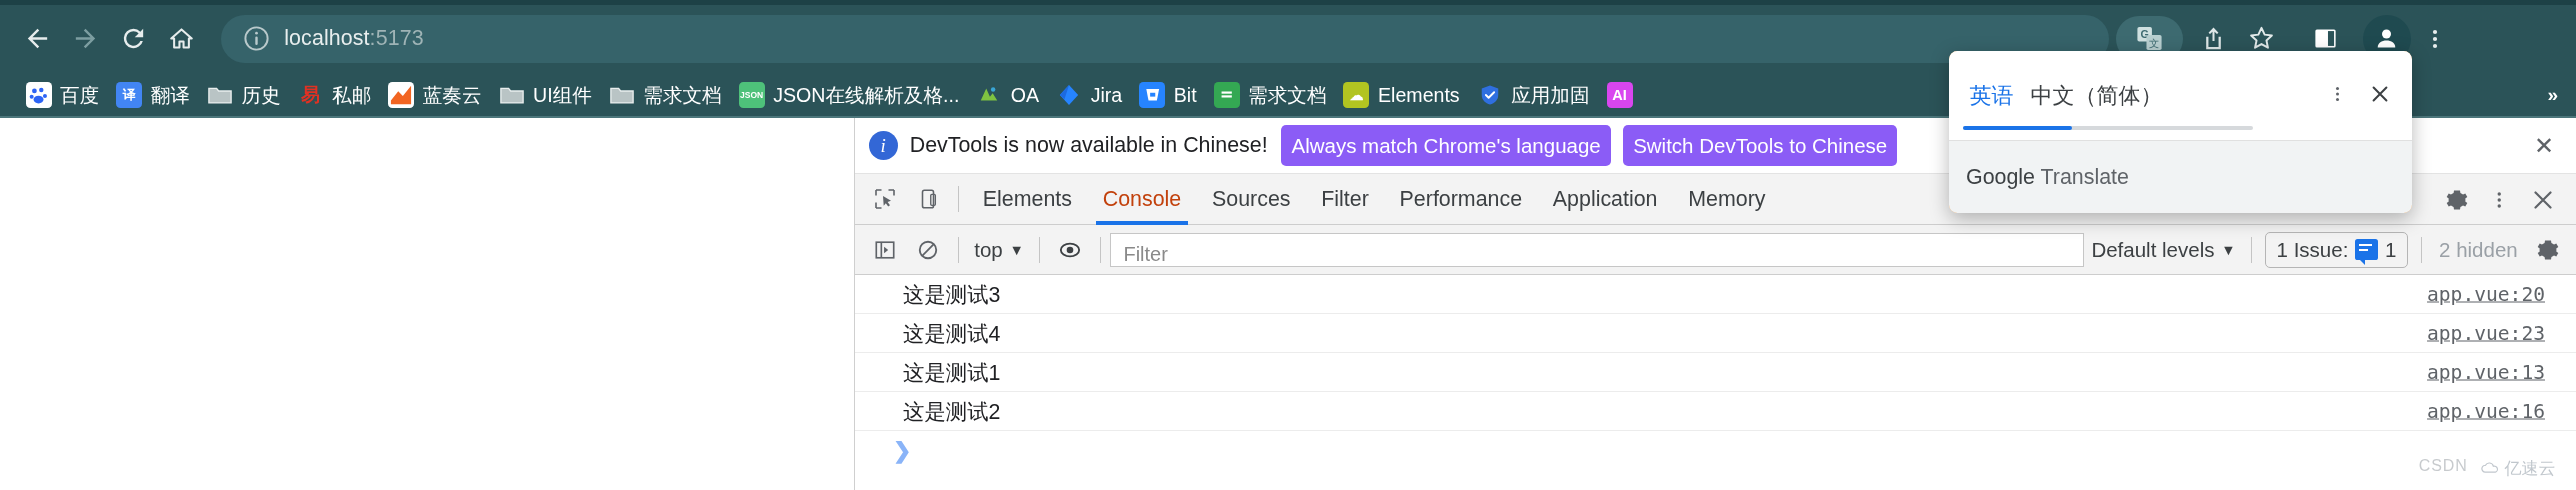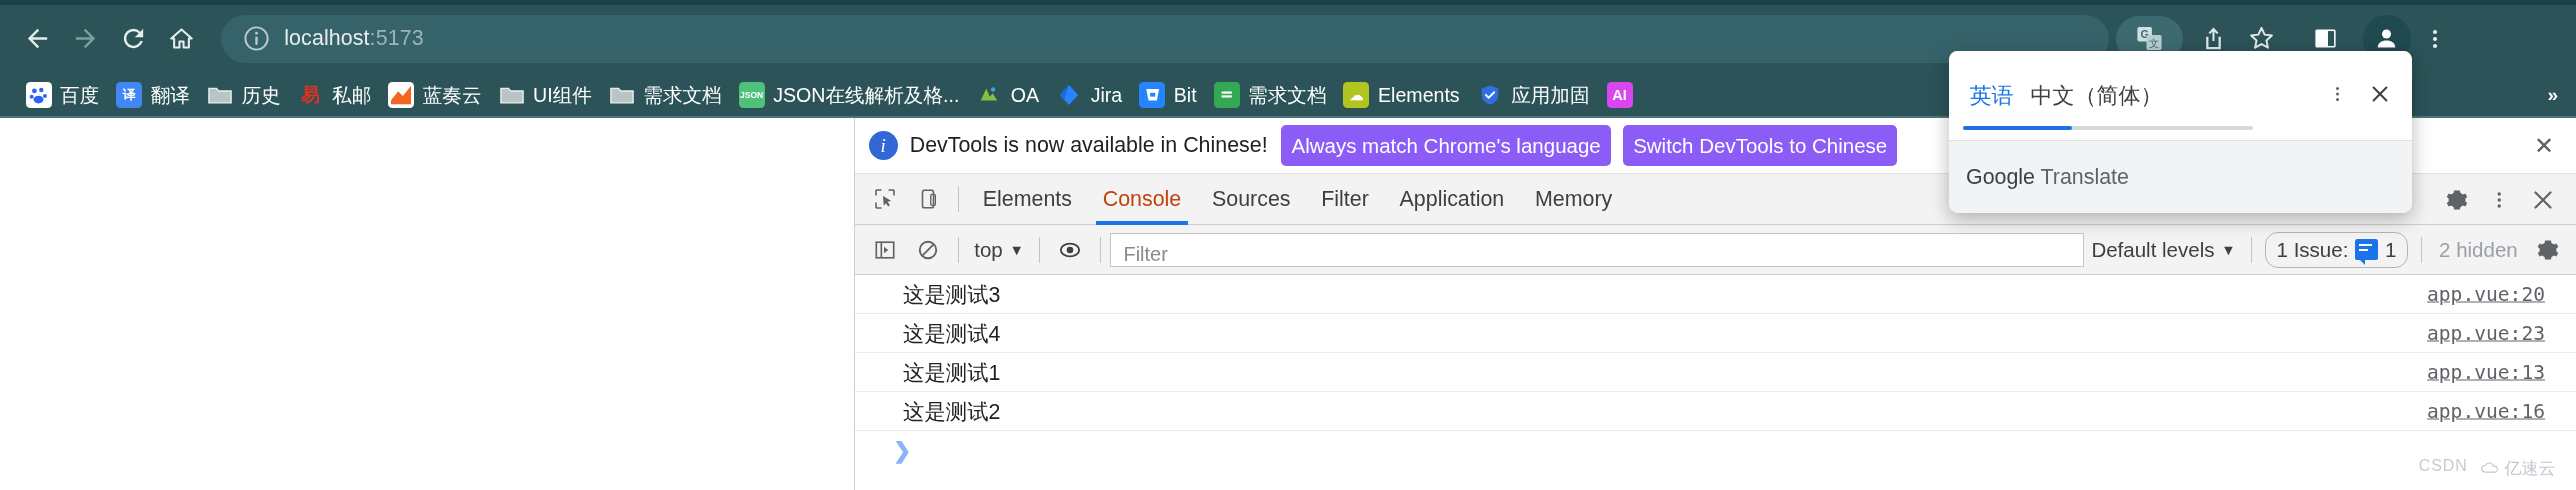--- a/index.html
+++ b/index.html
@@ -207,21 +207,21 @@
     margin: 0 1px;
     display: flex; align-items: flex-end;
     padding-left: 12px;
     font-size: 20px; color: #8a8a8a;
   }
   .dt-levels {
     font-size: 20.5px; color: #3c4043; display: flex; align-items: center;
     padding: 0 6.8px; white-space: nowrap; flex: none;
   }
   .dt-issue {
-    border: 0.9px solid #b5b5b5; border-radius: 13px;
+    border: 0.9px solid #b5b5b5; border-radius: 5px;
     height: 36px;
     display: flex; align-items: center;
     padding: 0 10.2px;
     font-size: 20.5px; color: #3c4043;
     white-space: nowrap; flex: none;
     margin: 0 5.1px;
   }
   .issue-badge {
     width: 23px; height: 21.4px; background: #1a73e8;
     border-radius: 2.6px; margin: 0 6.8px; position: relative; flex: none;
@@ -563,20 +563,21 @@
           <rect x="6" y="2.5" width="12" height="19" rx="2" fill="none" stroke="#5f6368" stroke-width="1.7"></rect>
           <rect x="15" y="7" width="5" height="12" rx="1.2" fill="none" stroke="#5f6368" stroke-width="1.5"></rect>
         </svg>
       </div>
       <div class="dt-sep"></div>
 
       <div class="dt-tab">Elements</div>
       <div class="dt-tab active">Console</div>
       <div class="dt-tab">Sources</div>
       <div class="dt-tab">Filter</div>
+      <div class="dt-tab">Performance</div>
       <div class="dt-tab">Application</div>
       <div class="dt-tab">Memory</div>
 
       <div class="dt-tabbar-right">
         <div class="dt-iconbtn">
           <svg width="24" height="24" viewBox="0 0 24 24">
             <path d="M12 8.4a3.6 3.6 0 1 0 0 7.2 3.6 3.6 0 0 0 0-7.2zm8.4 3.6c0-.5 0-1-.1-1.5l2-1.5-2-3.4-2.3 1a8 8 0 0 0-2.6-1.5L15 2.4H9l-.4 2.7a8 8 0 0 0-2.6 1.5l-2.3-1-2 3.4 2 1.5a9 9 0 0 0 0 3l-2 1.5 2 3.4 2.3-1a8 8 0 0 0 2.6 1.5l.4 2.7h6l.4-2.7a8 8 0 0 0 2.6-1.5l2.3 1 2-3.4-2-1.5c.1-.5.1-1 .1-1.5z" fill="#5f6368"></path>
           </svg>
         </div>
         <div class="dt-iconbtn">

